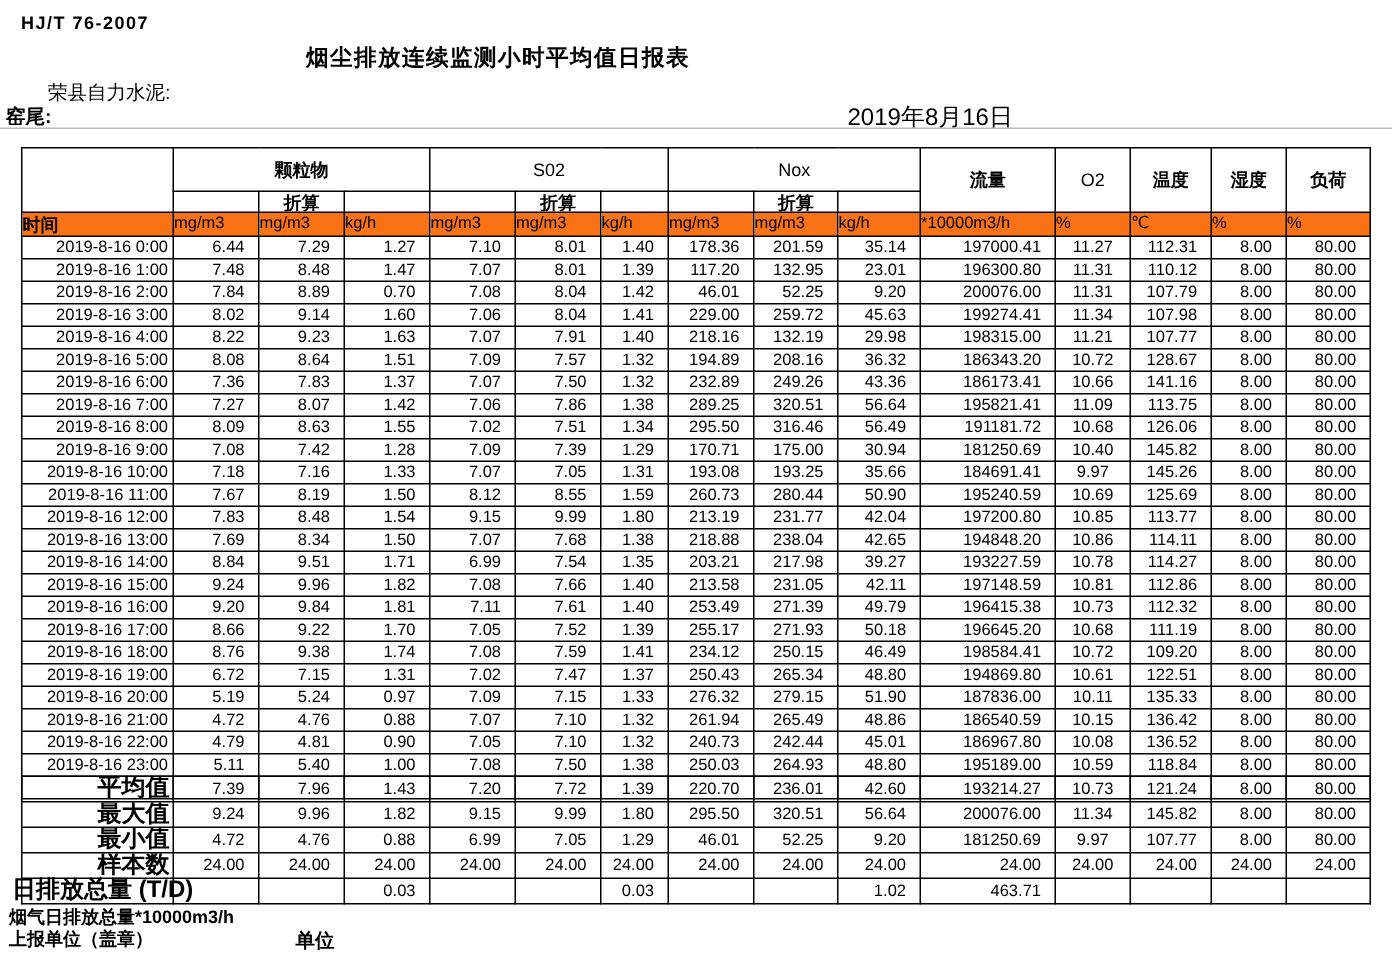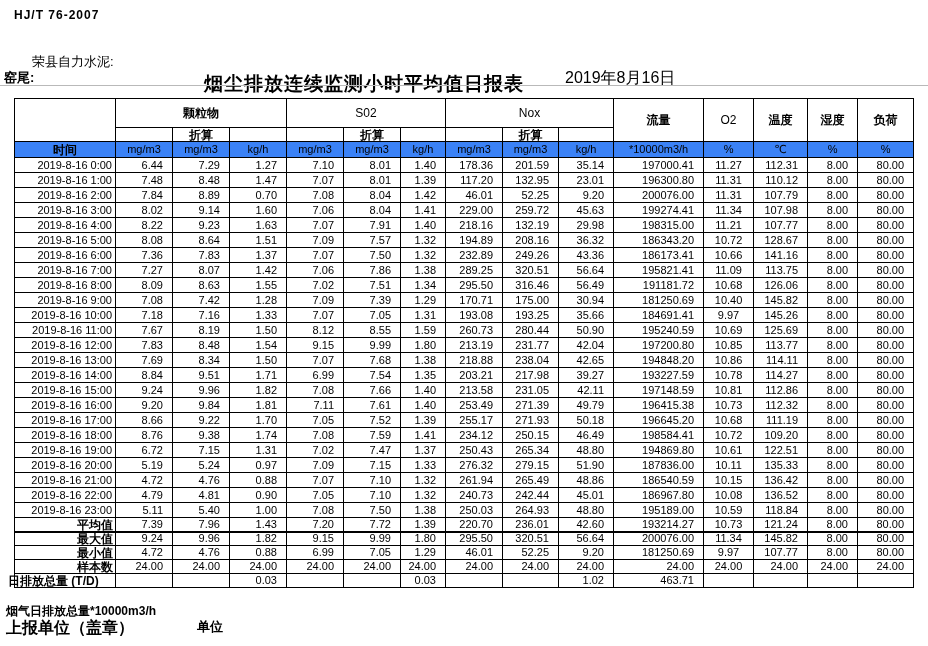--- a/index.html
+++ b/index.html
@@ -2,49 +2,49 @@
 <html><head>
 <meta charset="utf-8">
 <style>
   html,body{margin:0;padding:0;background:#fff;}
   .page{
     position:relative;width:928px;height:646px;background:#ffffff;
     font-family:"Liberation Sans","DejaVu Sans",sans-serif;color:#000;overflow:hidden;
   }
   .abs{position:absolute;white-space:nowrap;}
   .std-no{left:14px;top:8px;font-size:12px;font-weight:bold;letter-spacing:1px;}
-  .title{left:204px;top:29px;font-size:19px;font-weight:bold;letter-spacing:1px;margin-top:42px;}
+  .title{left:204px;top:29px;font-size:15px;font-weight:bold;letter-spacing:1px;}
   .company{left:4px;top:53px;font-size:13px;font-weight:normal;margin-left:28px;}
   .station{left:4px;top:69px;font-size:13px;font-weight:bold;}
   .date{left:565px;top:68px;font-size:16px;}
   .top-rule{position:absolute;left:0;top:85px;width:928px;height:1px;background:#b9b9b9;}
 
   table{border-collapse:collapse;table-layout:fixed;}
   .main{position:absolute;left:14px;top:98px;width:899px;}
   .sum{position:absolute;left:14px;top:517px;width:899px;}
   td,th{border:1px solid #000;padding:0;margin:0;font-weight:normal;
         font-size:11px;line-height:1;white-space:nowrap;overflow:hidden;}
   .h1{height:29px;}
   .h2{height:14px;}
   .h3{height:16px;}
   .h1 th,.h2 th{font-size:12px;text-align:center;}
   .h1 th.cn,.h2 th.cn{font-weight:bold;}
   .green{background:#ccffcc;}
-  .green th{background:#3b82f6;text-align:center;font-size:11px;}
+  .green th{background:#f97316;text-align:left;font-size:11px;}
   .green th.cn{font-size:12px;font-weight:bold;}
   .main tbody tr{height:15px;}
   td.time{text-align:right;padding-right:3px;font-size:11px;}
   td.num{text-align:right;padding-right:9px;font-size:11px;}
   td.c10{text-align:center;padding-right:0;}
   .empty-row{height:11px;}
   .sum tr{height:14px;}
-  .sum td.slabel{text-align:right;padding-right:2px;font-size:12px;font-weight:bold;}
+  .sum td.slabel{text-align:right;padding-right:2px;font-size:16px;font-weight:bold;}
   .sum td.slabel.left{text-align:left;padding-left:0;text-indent:-7px;overflow:visible;}
   .foot-note{left:6px;top:603px;font-size:12px;font-weight:bold;}
-  .foot-report{left:6px;top:618px;font-size:16px;font-weight:bold;}
+  .foot-report{left:6px;top:618px;font-size:12px;font-weight:bold;}
   .foot-unit{left:197px;top:618px;font-size:13px;font-weight:bold;}
 </style>
 </head>
 <body>
 
 <div class="page">
 
   <div class="abs std-no">HJ/T  76-2007</div>
   <div class="abs title">烟尘排放连续监测小时平均值日报表</div>
   <div class="abs company">荣县自力水泥:</div>

